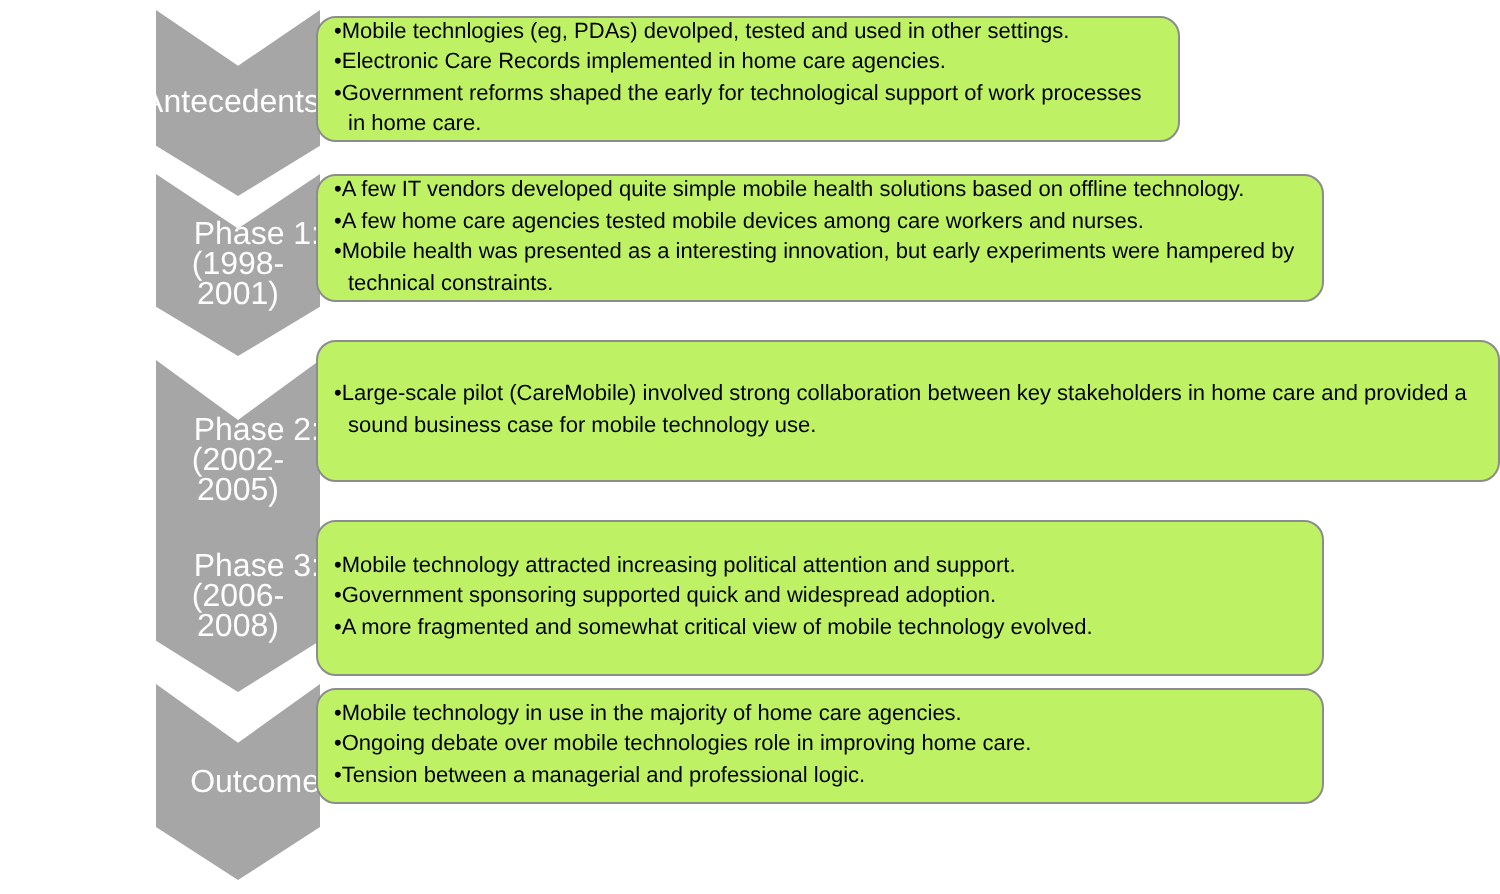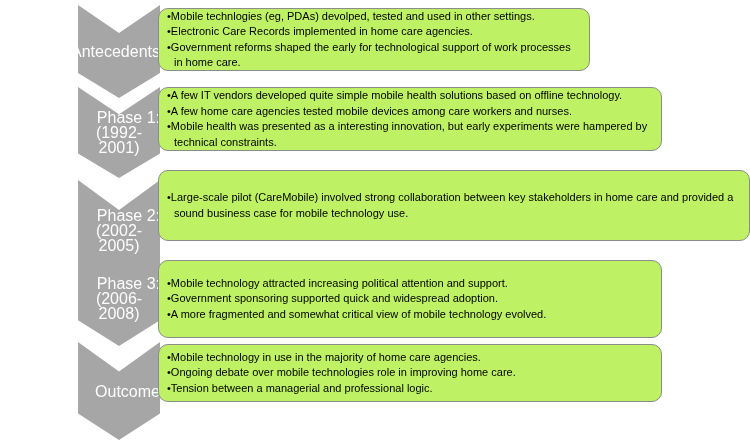--- a/index.html
+++ b/index.html
@@ -60,21 +60,21 @@
     <ul class="bullets">
       <li>Mobile technlogies (eg, PDAs) devolped, tested and used in other settings.</li>
       <li>Electronic Care Records implemented in home care agencies.</li>
       <li>Government reforms shaped the early for technological support of work processes in home care.</li>
     </ul>
   </div>
 
   <div class="chevron c1">
     <div class="chevron-label">
       <span>Phase 1:</span>
-      <span>(1992-2001)</span>
+      <span>(1998-2001)</span>
     </div>
   </div>
   <div class="box b1">
     <ul class="bullets">
       <li>A few IT vendors developed quite simple mobile health solutions based on offline technology.</li>
       <li>A few home care agencies tested mobile devices among care workers and nurses.</li>
       <li>Mobile health was presented as a interesting innovation, but early experiments were hampered by technical constraints.</li>
     </ul>
   </div>
 

